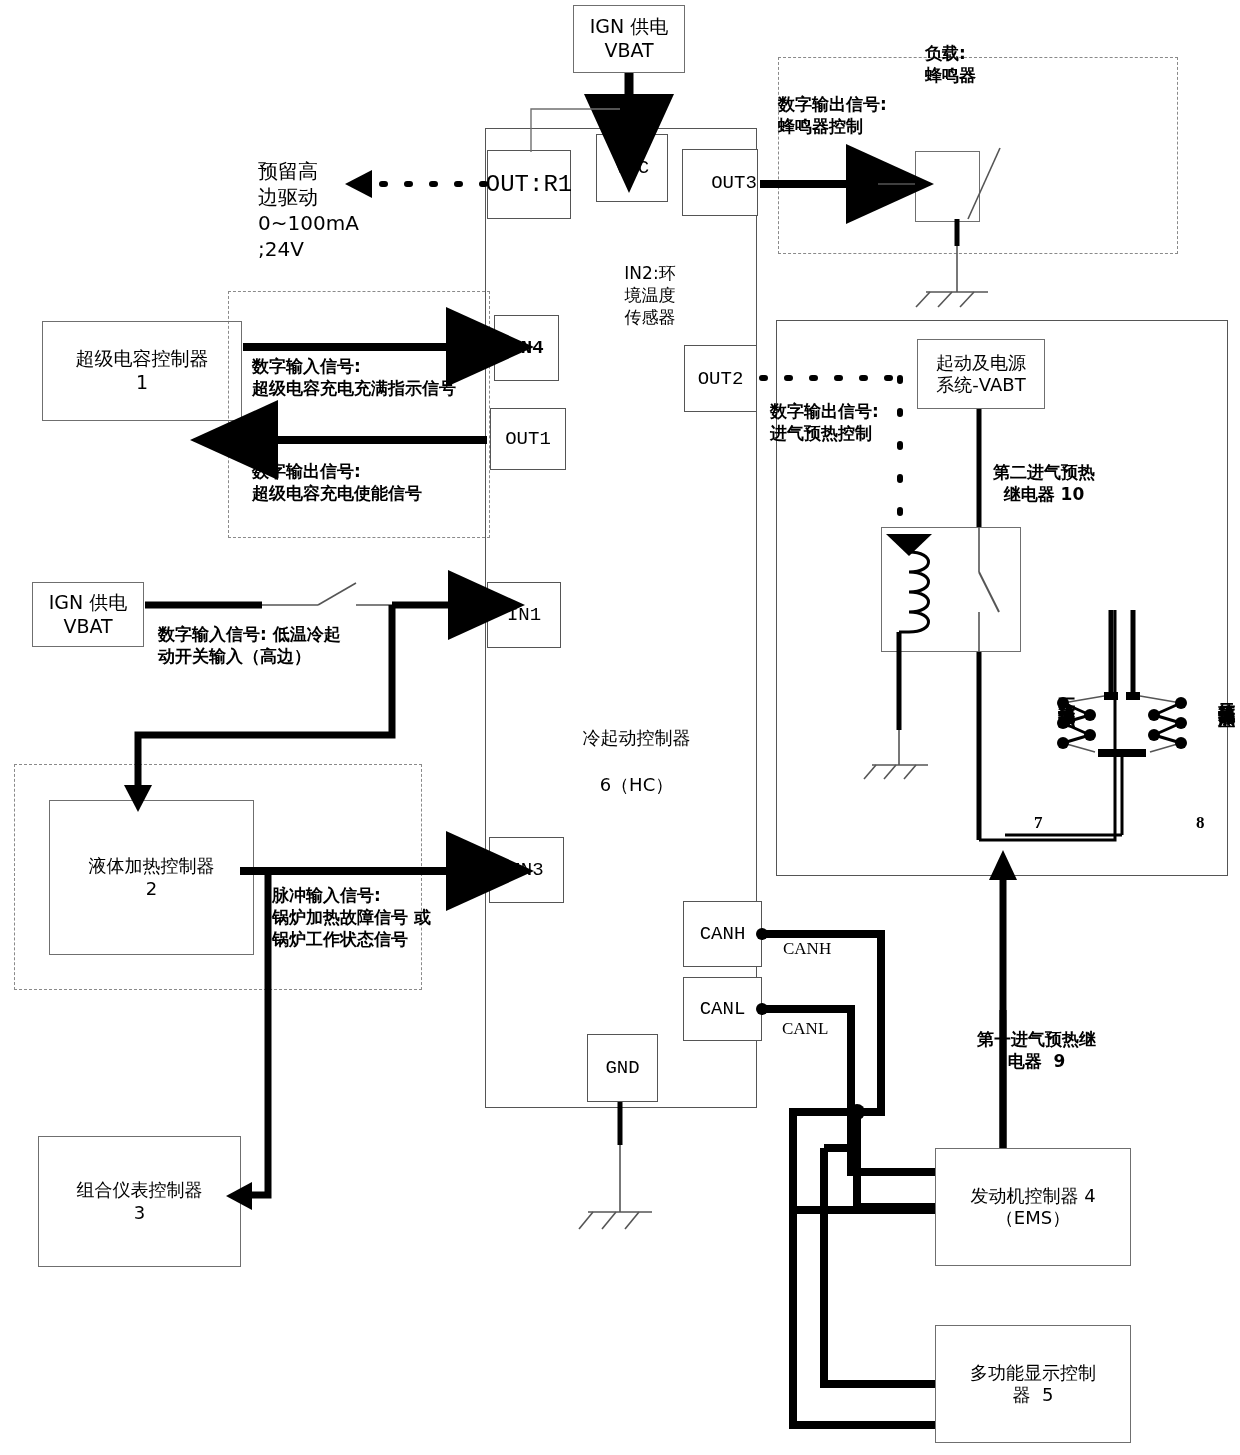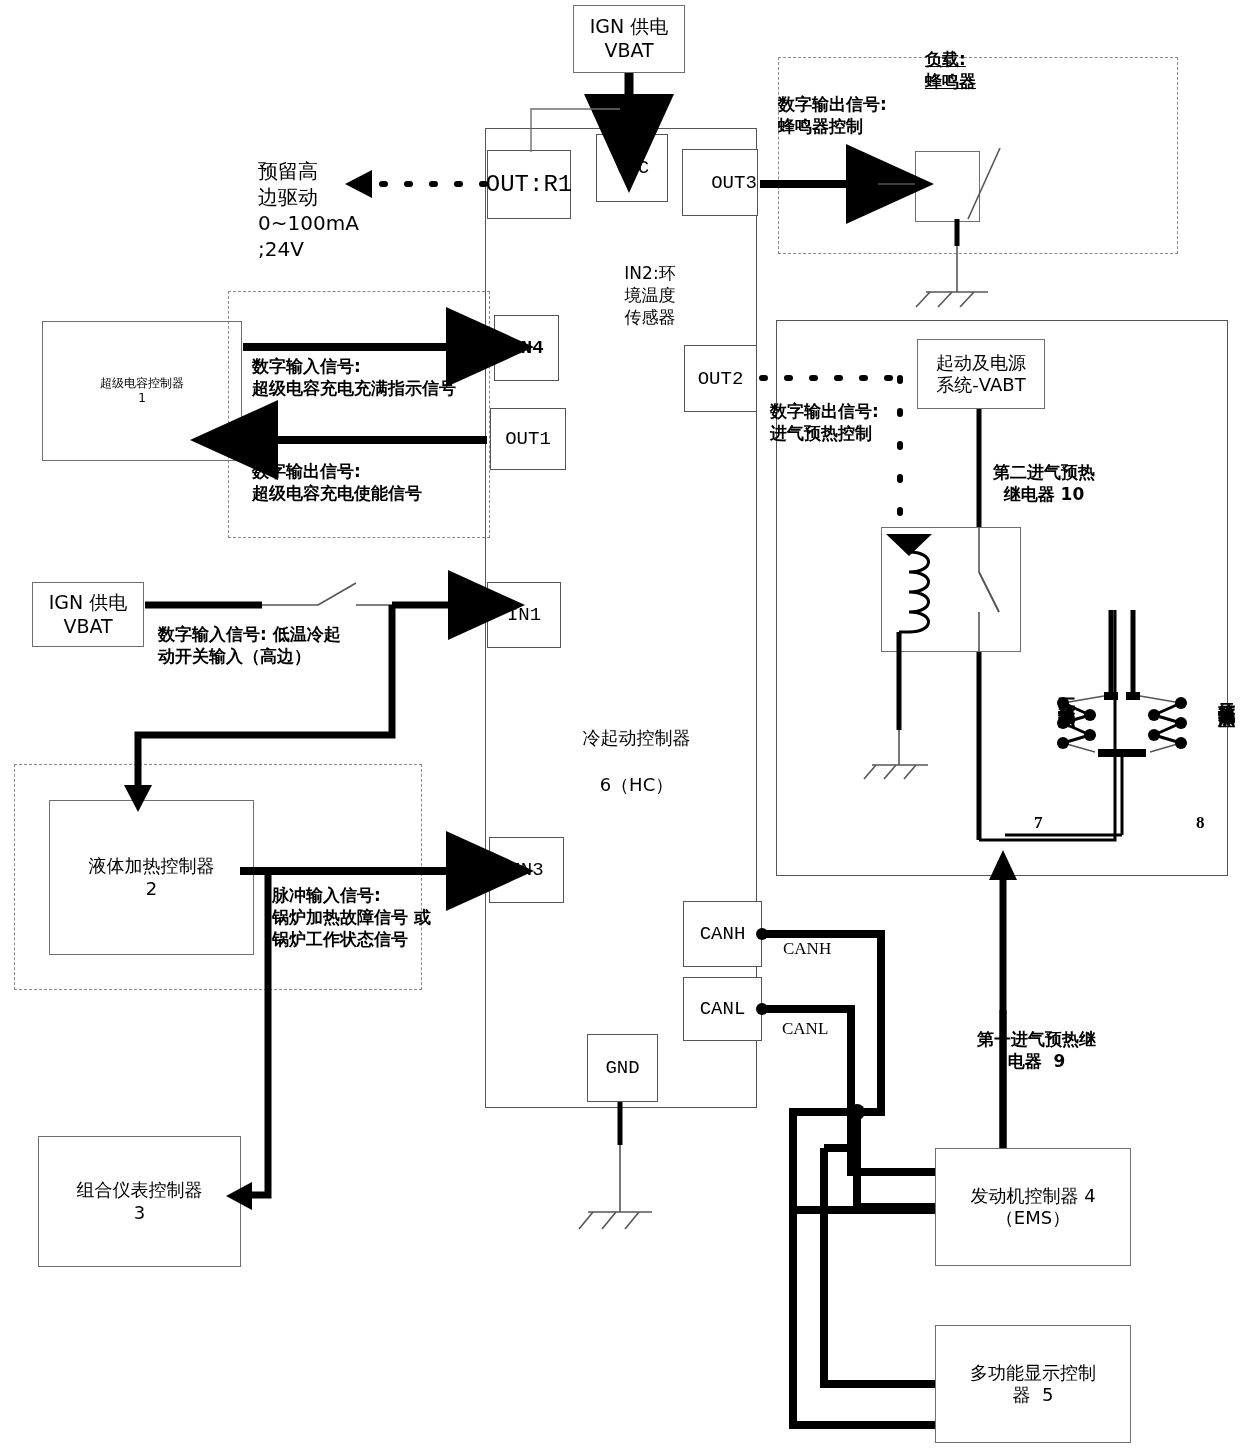--- a/index.html
+++ b/index.html
@@ -63,21 +63,21 @@
 
   <div class="pin" style="left:683px;top:977px;width:79px;height:64px;font-size:19px;">CANL</div>
 
   <div class="pin" style="left:587px;top:1034px;width:71px;height:68px;font-size:19px;">GND</div>
 
   <div class="box" style="left:573px;top:5px;width:112px;height:68px;font-size:19px;">
     <span class="cn" style="white-space:pre;">IGN 供电
 VBAT</span>
   </div>
 
-  <div class="box" style="left:42px;top:321px;width:200px;height:140px;font-size:12px;">
+  <div class="box" style="left:42px;top:321px;width:200px;height:100px;font-size:19px;">
     <span class="cn" style="white-space:pre;">超级电容控制器
 1</span>
   </div>
 
   <div class="box" style="left:32px;top:582px;width:112px;height:65px;font-size:19px;">
     <span class="cn" style="white-space:pre;">IGN 供电
 VBAT</span>
   </div>
 
   <div class="box" style="left:49px;top:800px;width:205px;height:155px;font-size:18px;">
@@ -110,21 +110,21 @@
   <div class="box" style="left:881px;top:527px;width:140px;height:125px;"></div>
 
   <div class="lbl cn" style="left:258px;top:158px;font-size:20px;">预留高
 边驱动
 0~100mA
 ;24V</div>
 
   <div class="lbl cn bold" style="left:778px;top:93px;font-size:17px;">数字输出信号:
 蜂鸣器控制</div>
 
-  <div class="lbl cn bold" style="left:925px;top:48px;font-size:17px;text-decoration:underline;">负载:
+  <div class="lbl cn bold" style="left:925px;top:42px;font-size:17px;">负载:
 蜂鸣器</div>
 
   <div class="lbl cn bold" style="left:252px;top:355px;font-size:17px;">数字输入信号:
 超级电容充电充满指示信号</div>
 
   <div class="lbl cn bold" style="left:252px;top:460px;font-size:17px;">数字输出信号:
 超级电容充电使能信号</div>
 
   <div class="lbl cn bold" style="left:158px;top:623px;font-size:17px;">数字输入信号: 低温冷起
 动开关输入（高边）</div>

